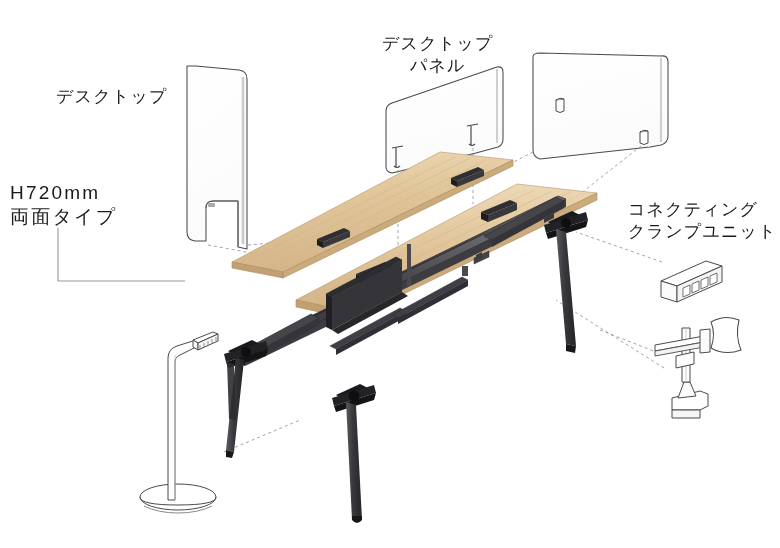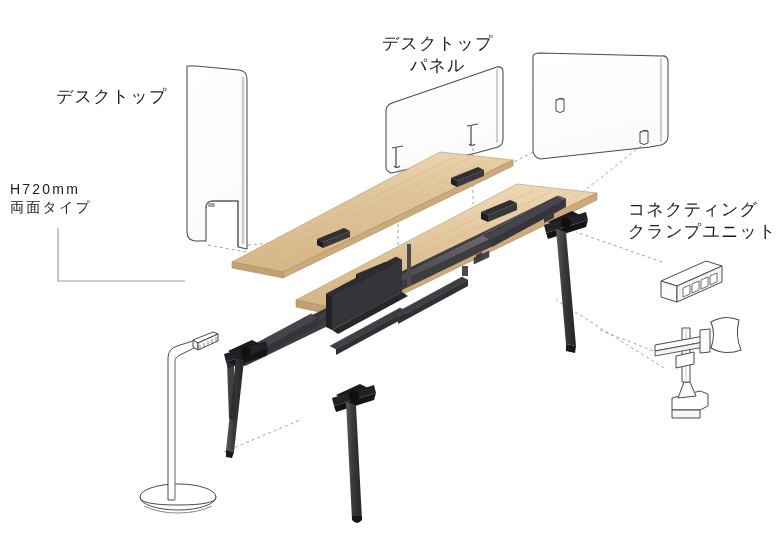--- a/index.html
+++ b/index.html
@@ -26,21 +26,21 @@
     position: absolute;
     color: #1a1a1a;
     font-size: 17px;
     line-height: 1.28;
     letter-spacing: 1.2px;
     white-space: pre;
     font-family: "Liberation Sans", "DejaVu Sans", sans-serif;
   }
   .lbl.mono {
     letter-spacing: 2.2px;
-    font-size: 14px;
+    font-size: 19px;
   }
   .lbl-side      { left: 56px;  top: 86px; }
   .lbl-desktop   { left: 372px; top: 33px; text-align: center; margin-left: 10px; }
   .lbl-end       { left: 592px; top: 33px; }
   .lbl-height    { left: 10px;  top: 181px; }
   .lbl-clamp     { left: 628px; top: 199px; }
   .lbl-monitor   { left: 628px; top: 440px; }
   .lbl-carry     { left: 10px;  top: 452px; }
 </style>
 </head>

